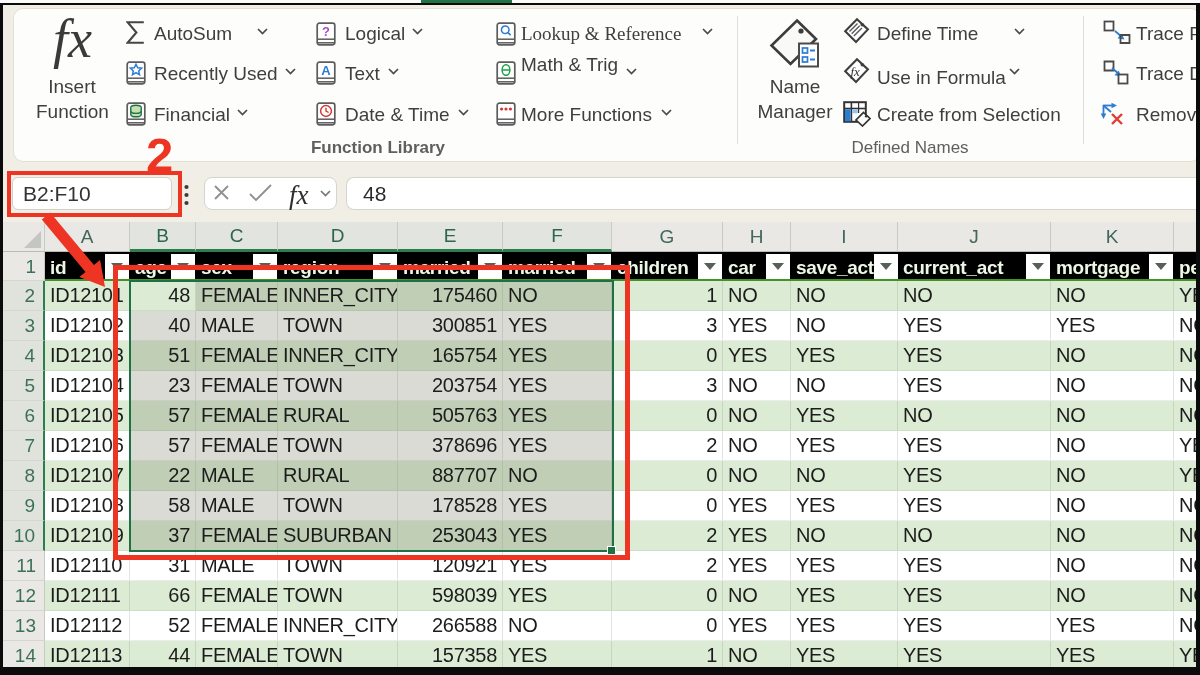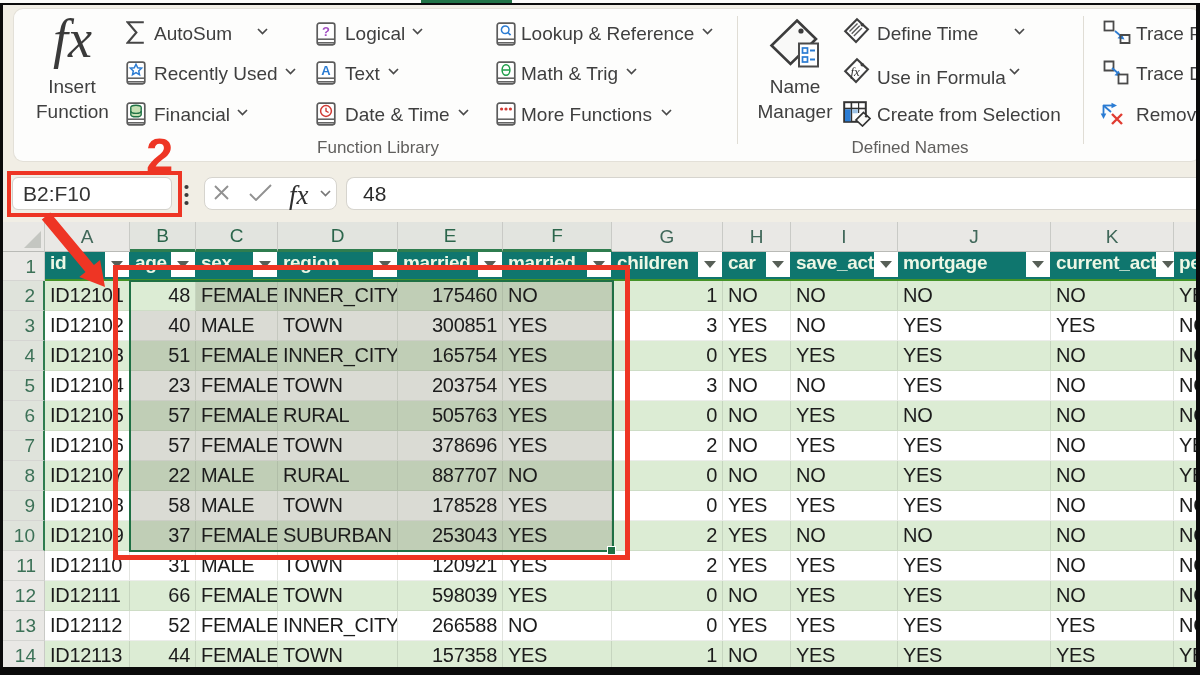--- a/index.html
+++ b/index.html
@@ -33,21 +33,21 @@
 #fmbox { left:346px; top:177px; width:853px; height:33px; background:#fff; border:1px solid #d6d4ce; border-radius:8px 0 0 8px; border-right:none; font-size:21px; color:#2b2b2b; line-height:31px; padding-left:16px; }
 
 
 #grid { left:3px; top:222px; width:1231px; display:grid; grid-template-columns:42px 85px 66px 82px 120px 105px 109px 111px 68px 107px 153px 123px 60px; grid-auto-rows:30px; grid-template-rows:30px 29px; }
 .ch { background:#e9e8e5; border-right:1px solid #c9cac6; border-bottom:1px solid #b9bab6; font-size:19px; color:#41685a; text-align:center; line-height:29px; }
 .ch.chsel { background:#e2e4df; border-bottom:3px solid #2f7d4f; line-height:27px; color:#2c664c; }
 .ch.corner { position:relative; }
 .ch.corner i { position:absolute; right:3px; bottom:3px; width:0; height:0; border-style:solid; border-width:0 0 17px 17px; border-color:transparent transparent #c4c6c1 transparent; }
 .gut { background:#e9e8e5; border-right:1px solid #c9cac6; border-bottom:1px solid #d5d5d2; font-size:19px; color:#3c7157; text-align:right; padding-right:8px; line-height:29px; }
 .gut.gutsel { background:#dfe3db; border-right:2px solid #2f7d4f; }
-.hr { background:#0f766e; border-bottom:2px solid #449327; display:flex; align-items:flex-start; justify-content:space-between; overflow:hidden; }
+.hr { background:#000000; border-bottom:2px solid #449327; display:flex; align-items:flex-end; justify-content:space-between; overflow:hidden; }
 .ht { font-size:19px; letter-spacing:-0.3px; font-weight:700; color:#edf7e5; padding-left:5px; white-space:nowrap; }
 .fb { width:24px; height:25px; background:#fff; flex:0 0 24px; margin-right:1px; display:flex; align-items:center; justify-content:center; }
 .fb b { width:0; height:0; border-style:solid; border-width:7px 6px 0 6px; border-color:#575f57 transparent transparent transparent; }
 .dc { font-size:20px; letter-spacing:-0.3px; color:#1c1c1c; line-height:28px; white-space:nowrap; overflow:hidden; border-right:1px solid rgba(125,135,120,0.22); border-bottom:1px solid rgba(125,135,120,0.15); }
 .dc.al { padding-left:5px; }
 .dc.ar { text-align:right; padding-right:5px; }
 .dc.band { background:#dcecd4; }
 .dc.white { background:#ffffff; }
 .dc.selg { background:#c0ceb6; }
 .dc.selw { background:#dadbd4; }
@@ -131,49 +131,49 @@
     <polyline points="1,1 5.5,5.5 10,1" fill="none" stroke="#4a4a4a" stroke-width="1.7"></polyline>
   </svg>
 
 <svg class="ricon" style="left:496px; top:22px;" width="20" height="24" viewBox="0 0 20 24">
     <rect x="1.2" y="1.2" width="17.6" height="21.6" rx="2.2" fill="#fff" stroke="#5c5c5c" stroke-width="1.7"></rect>
     <line x1="1.2" y1="17.2" x2="18.8" y2="17.2" stroke="#5c5c5c" stroke-width="1.5"></line>
     <line x1="1.2" y1="20.8" x2="18.8" y2="20.8" stroke="#5c5c5c" stroke-width="1.5"></line>
     <circle cx="9.2" cy="7.8" r="3.8" fill="none" stroke="#2b7cd3" stroke-width="1.5"></circle>
     <line x1="11.9" y1="10.5" x2="14.6" y2="13.2" stroke="#2b7cd3" stroke-width="1.7"></line>
   </svg>
-<div class="rlabel" style="left:521px; top:23px;">Lookup &amp; Reference</div>
+<div class="rlabel" style="left:521px; top:23px;font-family:Liberation Serif, serif;">Lookup &amp; Reference</div>
 <svg class="chev" style="left:702px; top:28px;" viewBox="0 0 11 7">
     <polyline points="1,1 5.5,5.5 10,1" fill="none" stroke="#4a4a4a" stroke-width="1.7"></polyline>
   </svg>
 <svg class="ricon" style="left:496px; top:61px;" width="20" height="24" viewBox="0 0 20 24">
     <rect x="1.2" y="1.2" width="17.6" height="21.6" rx="2.2" fill="#fff" stroke="#5c5c5c" stroke-width="1.7"></rect>
     <line x1="1.2" y1="17.2" x2="18.8" y2="17.2" stroke="#5c5c5c" stroke-width="1.5"></line>
     <line x1="1.2" y1="20.8" x2="18.8" y2="20.8" stroke="#5c5c5c" stroke-width="1.5"></line>
     <ellipse cx="10" cy="9" rx="3.9" ry="5.3" fill="none" stroke="#1e9e48" stroke-width="1.5"></ellipse>
     <line x1="6.6" y1="9" x2="13.4" y2="9" stroke="#1e9e48" stroke-width="1.5"></line>
   </svg>
-<div class="rlabel" style="left:521px; top:63px;">Math &amp; Trig</div>
+<div class="rlabel" style="left:521px; top:54px;">Math &amp; Trig</div>
 <svg class="chev" style="left:626px; top:68px;" viewBox="0 0 11 7">
     <polyline points="1,1 5.5,5.5 10,1" fill="none" stroke="#4a4a4a" stroke-width="1.7"></polyline>
   </svg>
 <svg class="ricon" style="left:496px; top:102px;" width="20" height="24" viewBox="0 0 20 24">
     <rect x="1.2" y="1.2" width="17.6" height="21.6" rx="2.2" fill="#fff" stroke="#5c5c5c" stroke-width="1.7"></rect>
     <line x1="1.2" y1="17.2" x2="18.8" y2="17.2" stroke="#5c5c5c" stroke-width="1.5"></line>
     <line x1="1.2" y1="20.8" x2="18.8" y2="20.8" stroke="#5c5c5c" stroke-width="1.5"></line>
     <circle cx="5.6" cy="7" r="1.6" fill="#d03a34"></circle>
     <circle cx="10" cy="7" r="1.6" fill="#d03a34"></circle>
     <circle cx="14.4" cy="7" r="1.6" fill="#d03a34"></circle>
   </svg>
 <div class="rlabel" style="left:521px; top:104px;">More Functions</div>
 <svg class="chev" style="left:661px; top:109px;" viewBox="0 0 11 7">
     <polyline points="1,1 5.5,5.5 10,1" fill="none" stroke="#4a4a4a" stroke-width="1.7"></polyline>
   </svg>
 
-<div class="glabel" style="left:378px; top:138px;">Function Library</div>
+<div class="glabel" style="left:378px; top:138px;font-weight:bold;">Function Library</div>
 <div class="vsep" style="left:737px; top:16px; height:128px;"></div>
 
 <svg class="ricon" style="left:769px; top:18px;" width="52" height="52" viewBox="0 0 52 52">
     <path d="M28 2.5 L47 21 L21.5 46 L2.5 27.5 Z" fill="#f9f9f8" stroke="#3c3c3c" stroke-width="2.6"></path>
     <circle cx="32" cy="13" r="2.6" fill="#3c3c3c"></circle>
     <rect x="30" y="25.5" width="19" height="23" fill="#fff" stroke="#4a4a4a" stroke-width="2"></rect>
     <rect x="33.5" y="30" width="5" height="5" fill="none" stroke="#2b7cd3" stroke-width="1.7"></rect>
     <line x1="41" y1="32.5" x2="46" y2="32.5" stroke="#2b7cd3" stroke-width="2"></line>
     <rect x="33.5" y="39" width="5" height="5" fill="none" stroke="#2b7cd3" stroke-width="1.7"></rect>
     <line x1="41" y1="41.5" x2="46" y2="41.5" stroke="#2b7cd3" stroke-width="2"></line>
@@ -325,27 +325,27 @@
         <b></b>
       </span>
     </div>
 <div class="hr">
       <span class="ht">save_act</span>
       <span class="fb">
         <b></b>
       </span>
     </div>
 <div class="hr">
+      <span class="ht">current_act</span>
+      <span class="fb">
+        <b></b>
+      </span>
+    </div>
+<div class="hr">
       <span class="ht">mortgage</span>
-      <span class="fb">
-        <b></b>
-      </span>
-    </div>
-<div class="hr">
-      <span class="ht">current_act</span>
       <span class="fb">
         <b></b>
       </span>
     </div>
 <div class="hr">
       <span class="ht">pep</span>
     </div>
 <div class="gut gutsel">2</div>
 <div class="dc al band">ID12101</div>
 <div class="dc ar band">48</div>

